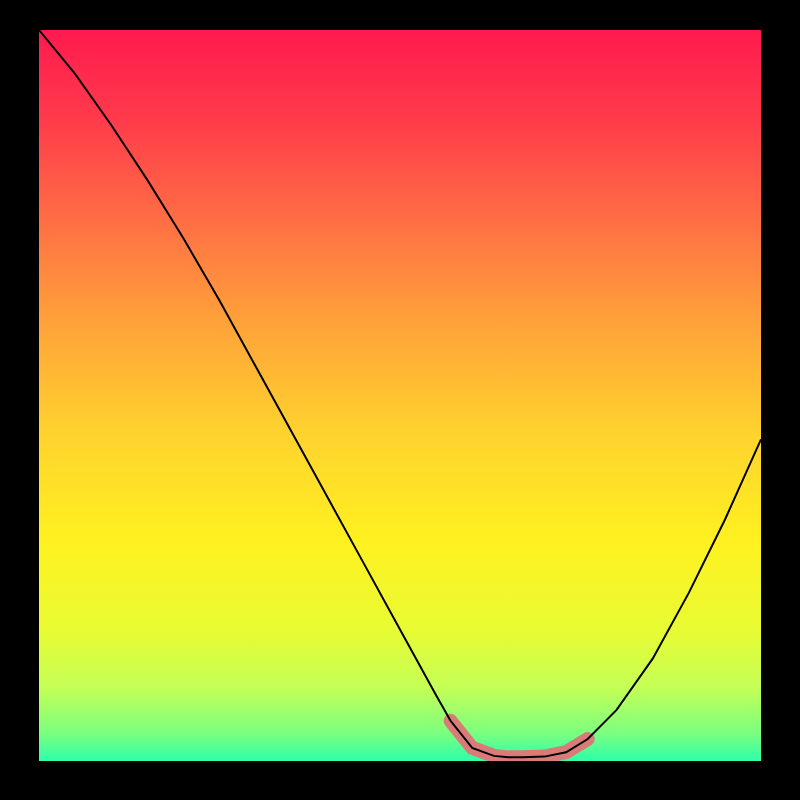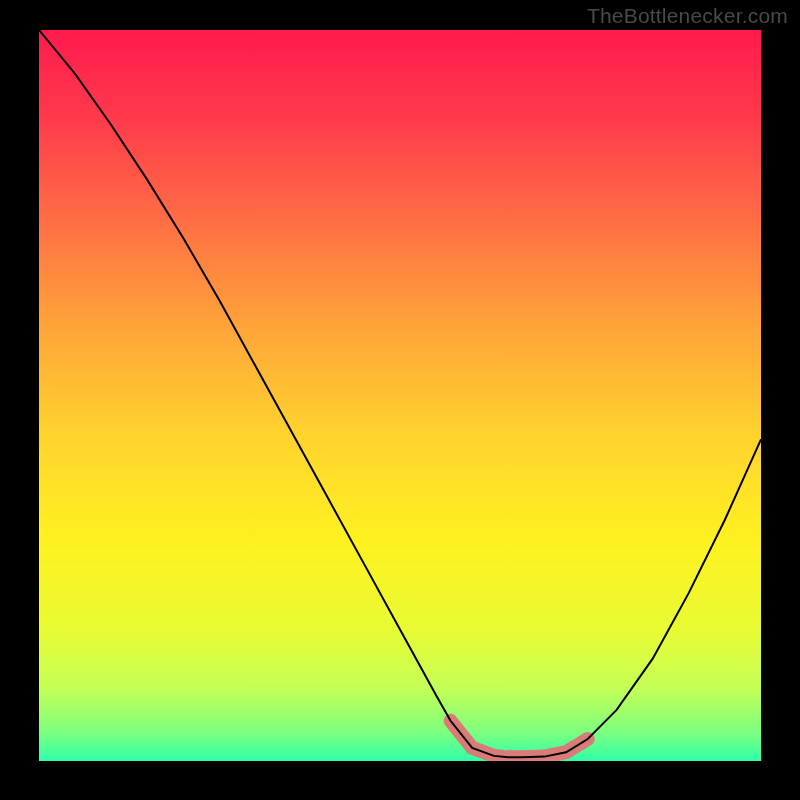--- a/index.html
+++ b/index.html
@@ -36,21 +36,20 @@
   .plot svg {
     display: block;
     width: 722px;
     height: 731px;
   }
 </style>
 </head>
 <body>
 
 <div class="frame">
-  <div class="watermark">TheBottlenecker.com</div>
   <div class="plot">
     <svg viewBox="0 0 722 731" xmlns="http://www.w3.org/2000/svg">
       <defs>
         <linearGradient id="bg-grad" x1="0" y1="0" x2="0" y2="1">
             <stop offset="0%" stop-color="#ff1a4e"></stop>
             <stop offset="12%" stop-color="#ff3a4b"></stop>
             <stop offset="25%" stop-color="#ff6a45"></stop>
             <stop offset="40%" stop-color="#ffa23a"></stop>
             <stop offset="55.00000000000001%" stop-color="#ffd22e"></stop>
             <stop offset="70%" stop-color="#fff120"></stop>

